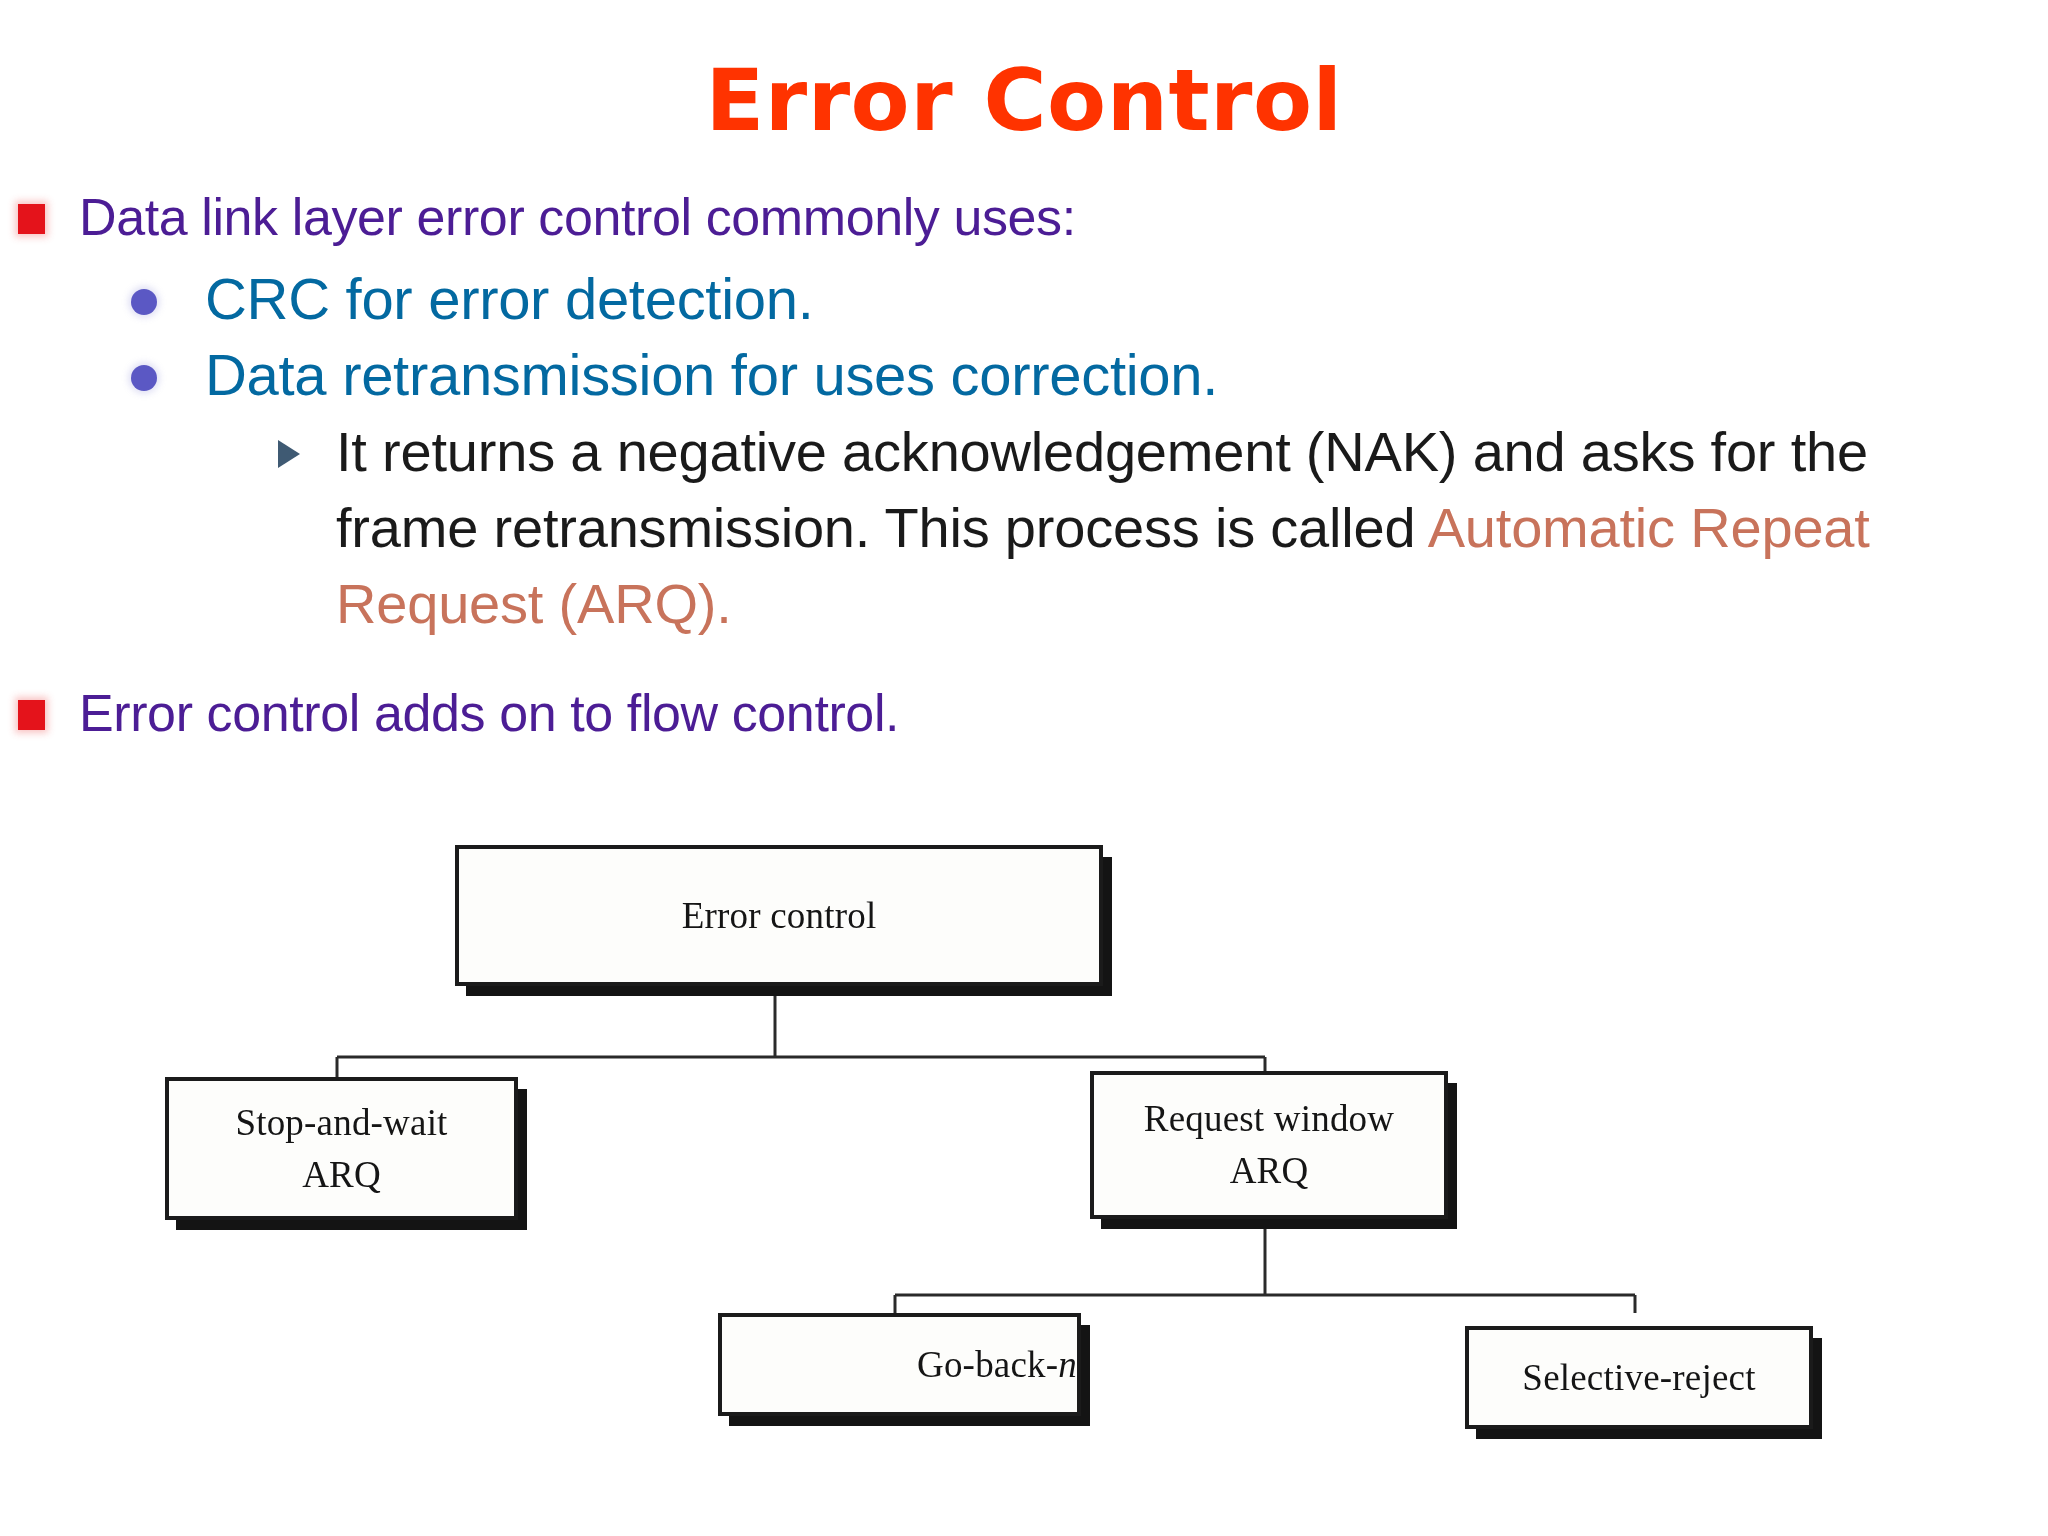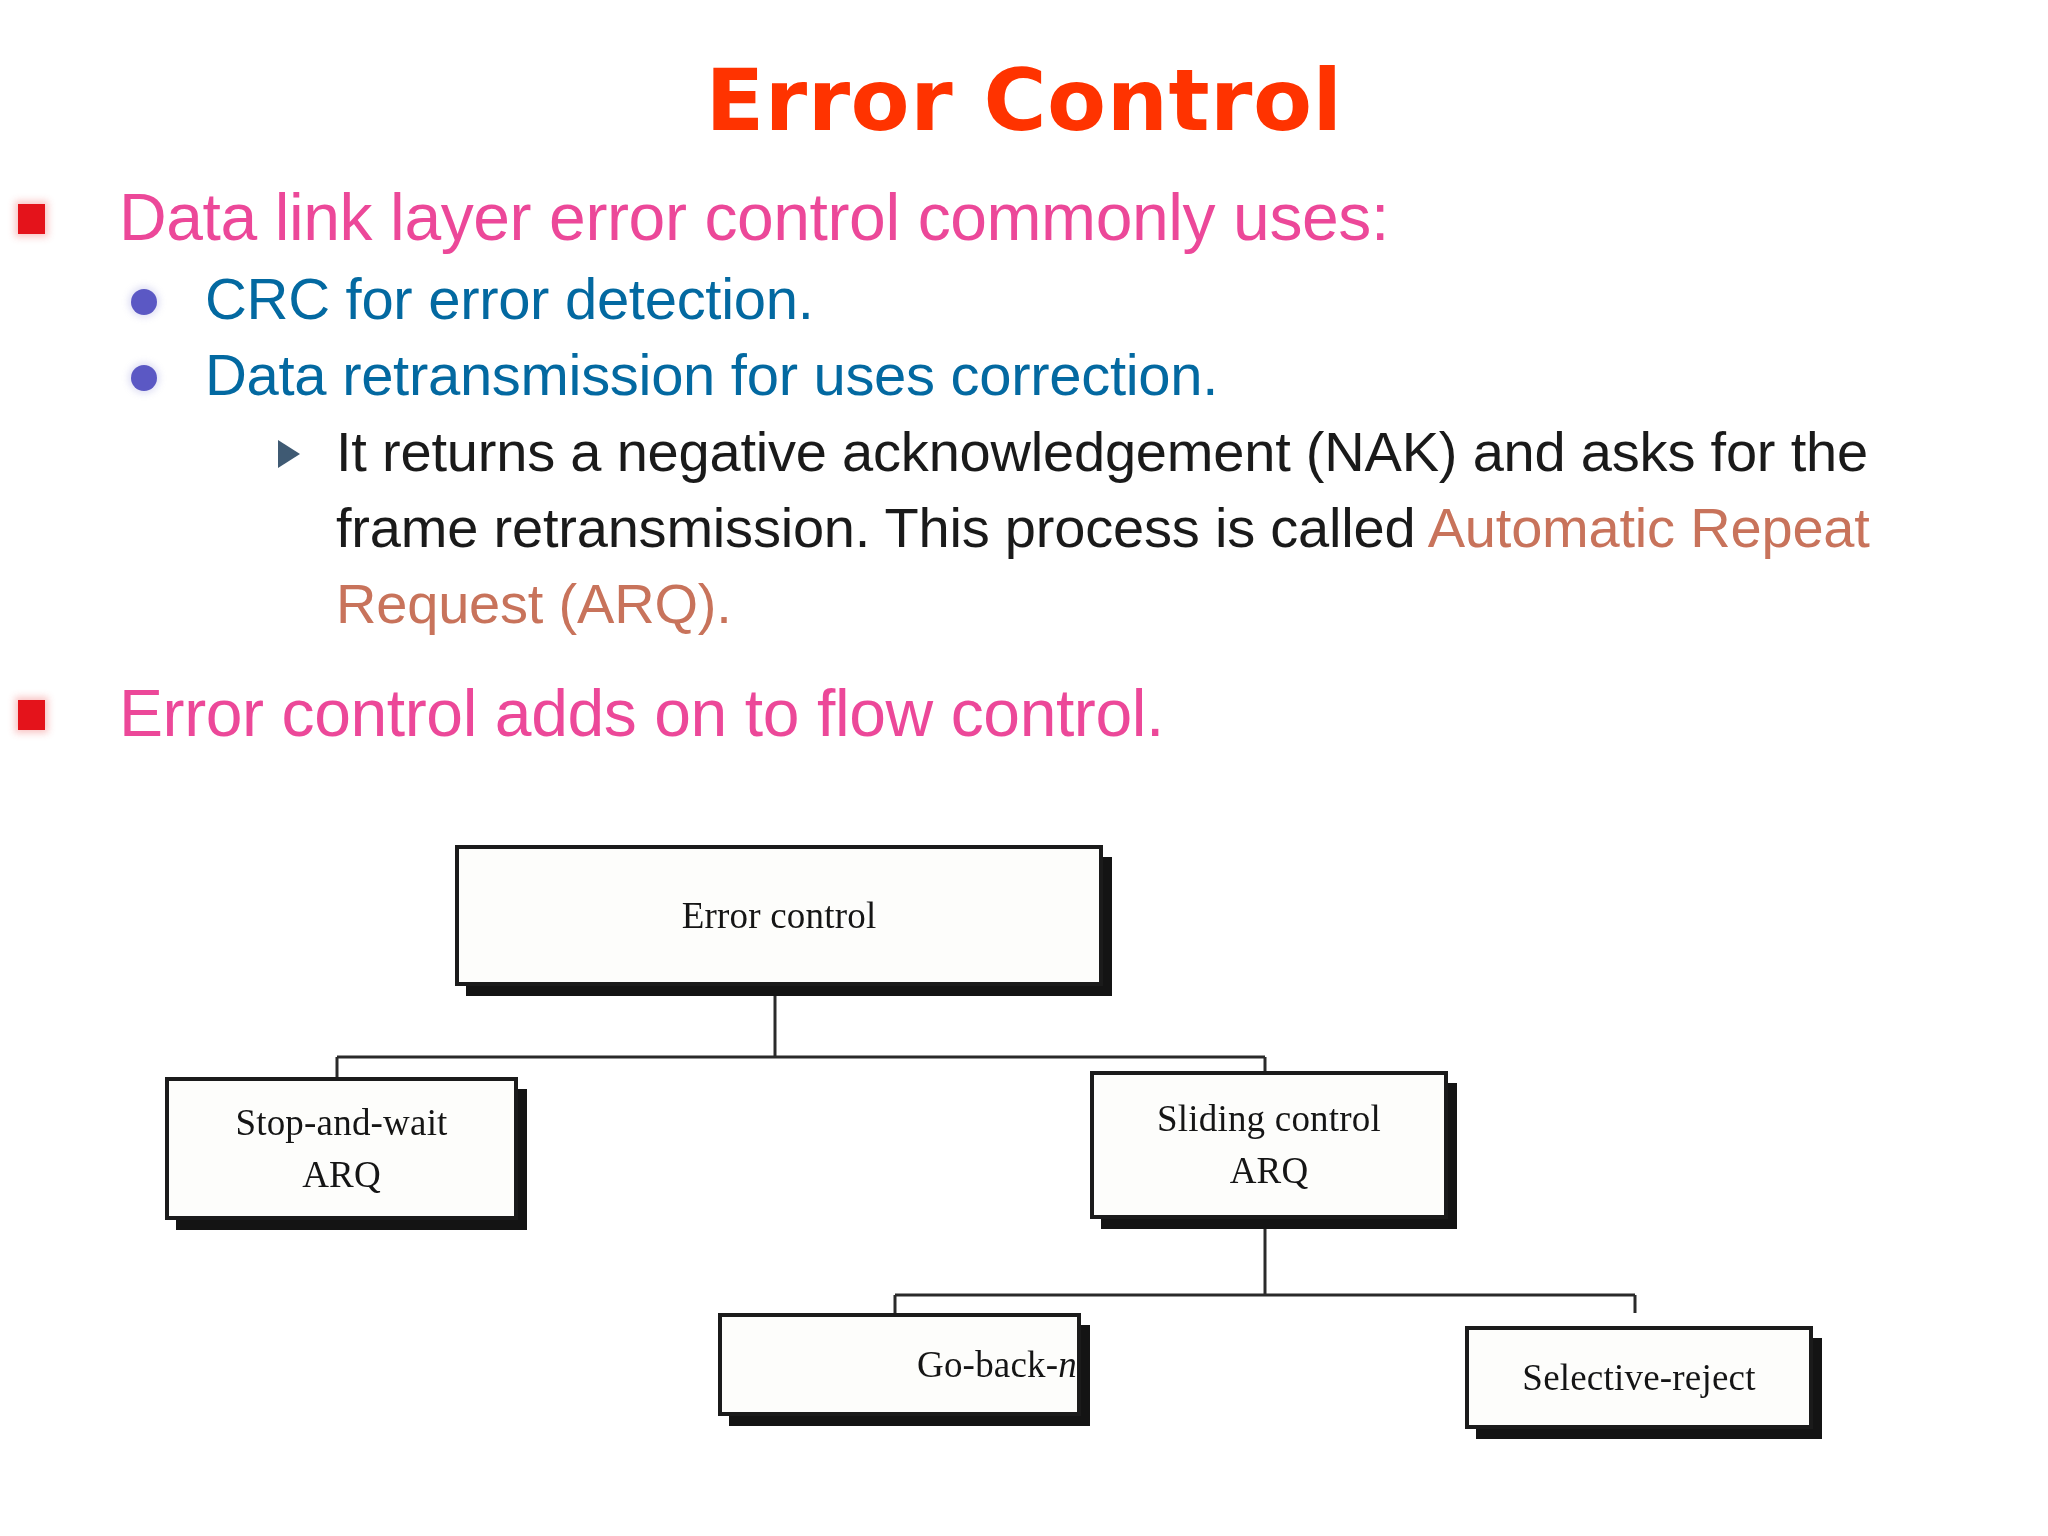--- a/index.html
+++ b/index.html
@@ -35,26 +35,26 @@
   
   .body-block {
     position: absolute;
     top: 178px;
     left: 0;
     width: 2048px;
   }
 
   .lvl1 {
     position: relative;
-    padding-left: 119px;
+    padding-left: 79px;
     margin-bottom: 6px;
-    font-size: 66px;
+    font-size: 52px;
     line-height: 78px;
     font-family: "Liberation Sans", sans-serif;
-    color: #ec4899;
+    color: #4c1d95;
     letter-spacing: -0.4px;
   }
   .lvl1 .marker-sq {
     position: absolute;
     left: 18px;
     top: 26px;
     width: 27px;
     height: 30px;
     background: #E4131B;
     box-shadow: 0 0 7px 3px rgba(235,60,60,0.30);
@@ -210,21 +210,21 @@
 
   <div class="dg-box" id="box-stop-wait">
     <div>
       <span>Stop-and-wait</span>
       <span class="ln2">ARQ</span>
     </div>
   </div>
 
   <div class="dg-box" id="box-sliding-window">
     <div>
-      <span>Sliding control</span>
+      <span>Request window</span>
       <span class="ln2">ARQ</span>
     </div>
   </div>
 
   <div class="dg-box" id="box-go-back-n">
     <div><span style="display:inline;">Go-back-</span><span class="ital" style="display:inline;">n</span></div>
   </div>
 
   <div class="dg-box" id="box-selective-reject">
     <span>Selective-reject</span>

